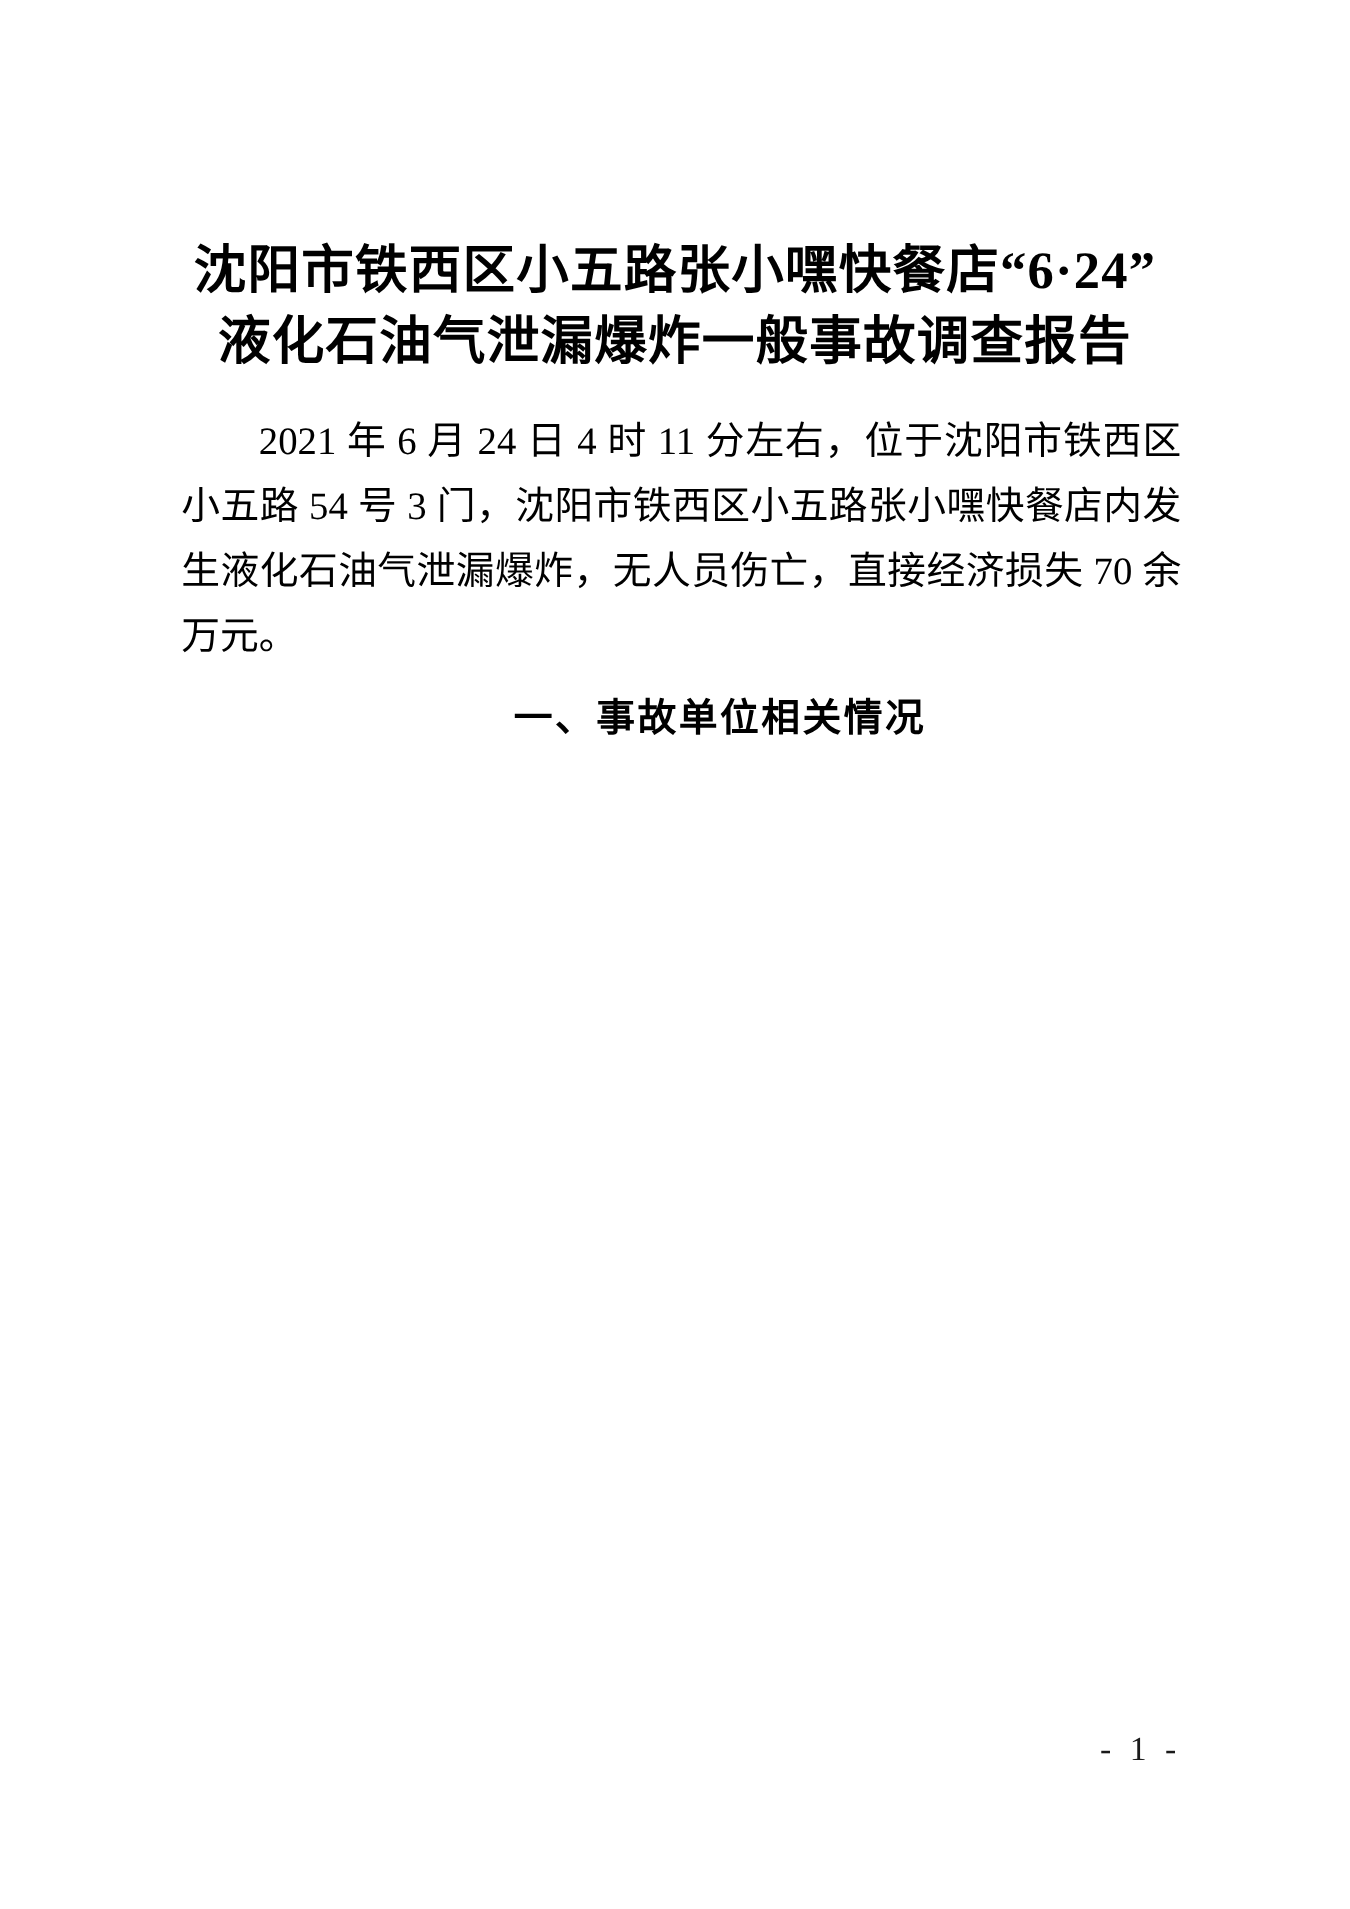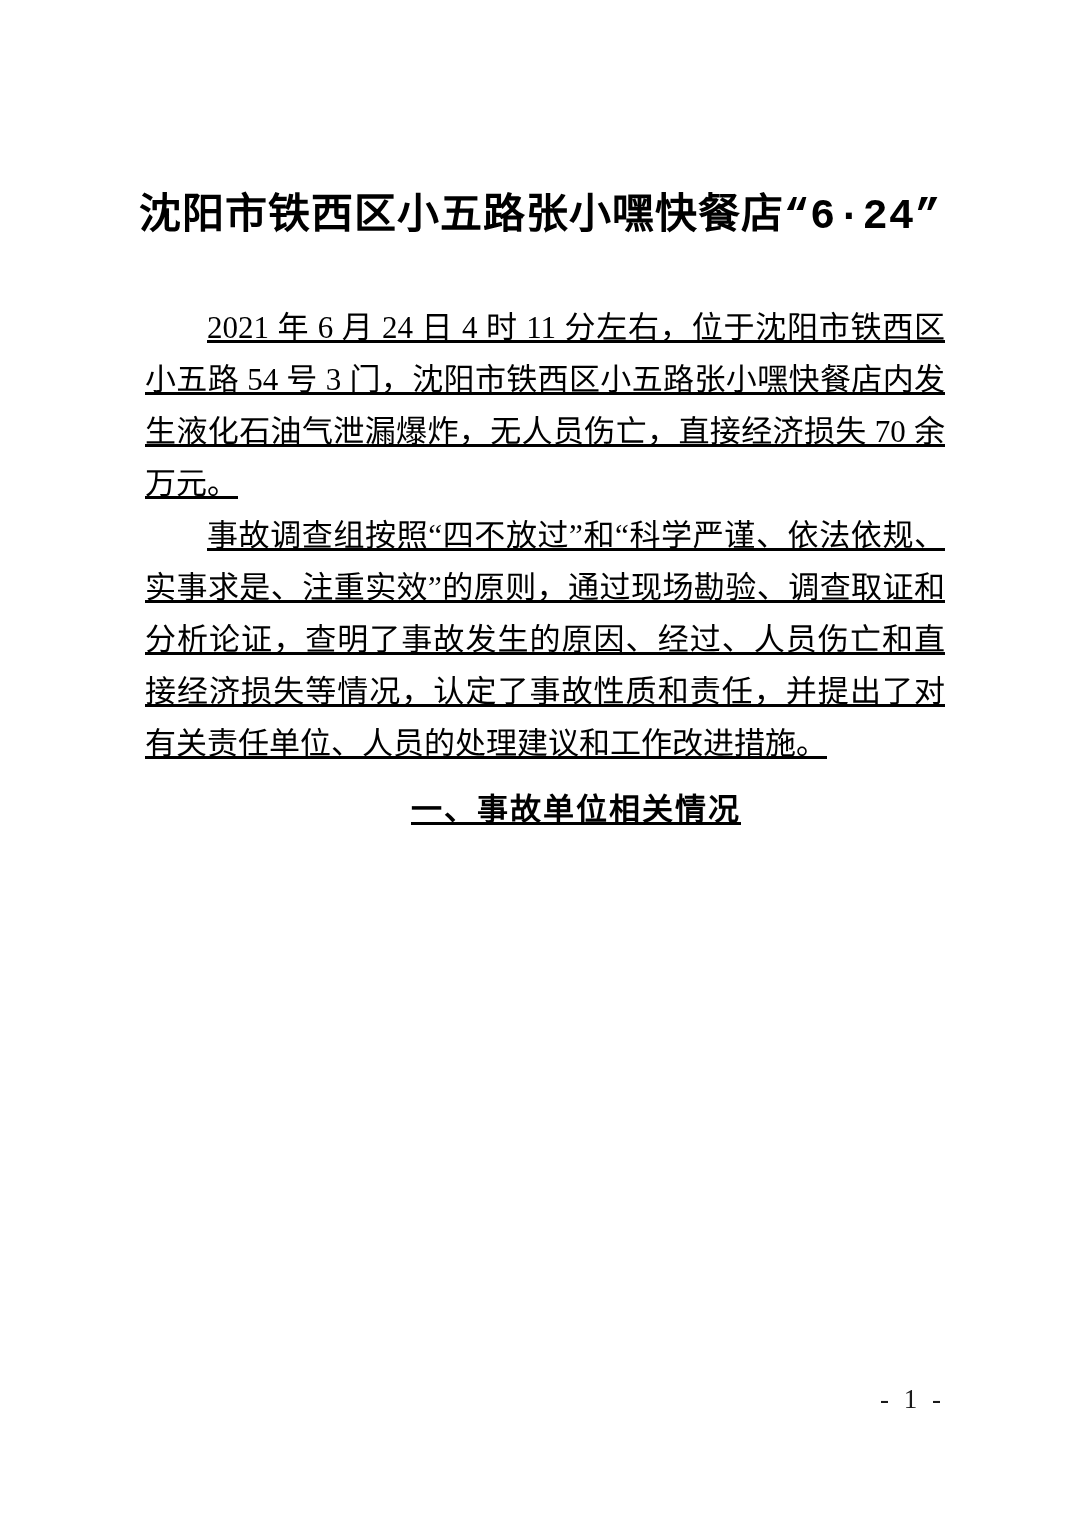--- a/index.html
+++ b/index.html
@@ -22,30 +22,28 @@
     width: 100%;
     text-align: center;
     font-size: 42px;
     line-height: 57px;
     font-weight: 700;
     font-family: "Liberation Serif", "DejaVu Serif", serif;
     letter-spacing: 1px;
   }
   .doc-title .title-line {
     display: block;
-    font-family: Liberation Mono, monospace;
   }
   .doc-body {
     width: 800px;
-    margin: 56px 135px 0 145px;
+    margin: 24px 135px 0 145px;
     font-size: 31px;
     line-height: 52px;
     text-align: justify;
     text-justify: inter-character;
-    text-decoration: underline;
   }
   .doc-body p {
     margin: 0;
     padding: 0;
     text-indent: 2em;
   }
   .section-heading {
     margin: 14px 0 0 0;
     padding: 0;
     text-indent: 2em;
@@ -67,23 +65,23 @@
     color: #1a1a1a;
   }
 </style>
 </head>
 <body>
 
 <div class="page">
 
   <h1 class="doc-title">
     <span class="title-line">沈阳市铁西区小五路张小嘿快餐店“6·24”</span>
+    <span class="title-line">液化石油气泄漏爆炸一般事故调查报告</span>
   </h1>
 
   <div class="doc-body">
     <p>2021 年 6 月 24 日 4 时 11 分左右，位于沈阳市铁西区小五路 54 号 3 门，沈阳市铁西区小五路张小嘿快餐店内发生液化石油气泄漏爆炸，无人员伤亡，直接经济损失 70 余万元。</p>
-    <p>事故调查组按照“四不放过”和“科学严谨、依法依规、实事求是、注重实效”的原则，通过现场勘验、调查取证和分析论证，查明了事故发生的原因、经过、人员伤亡和直接经济损失等情况，认定了事故性质和责任，并提出了对有关责任单位、人员的处理建议和工作改进措施。</p>
     <h2 class="section-heading">一、事故单位相关情况</h2>
   </div>
 
   <div class="page-number">- 1 -</div>
 
 </div>
 
 </body></html>

